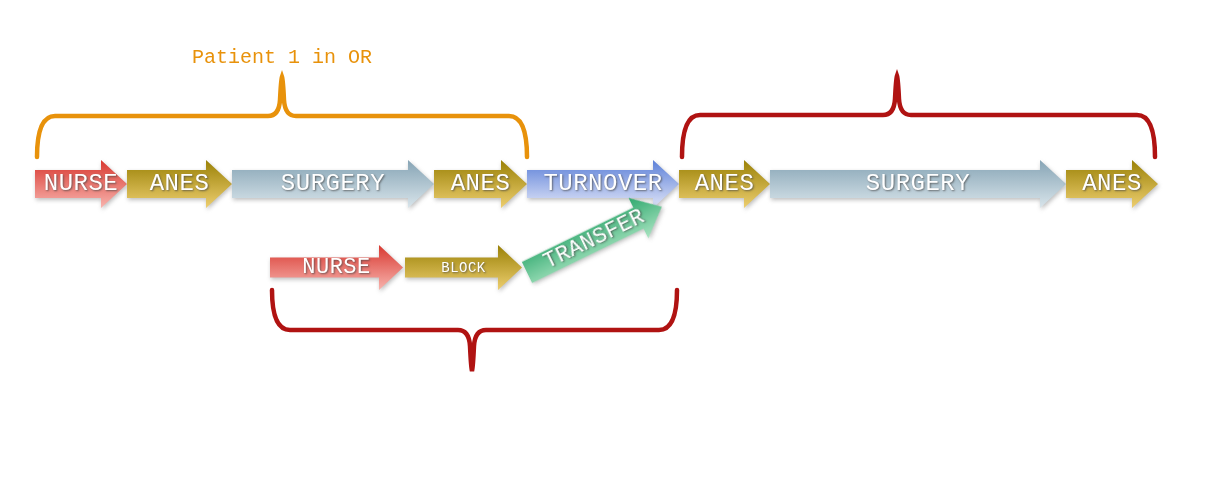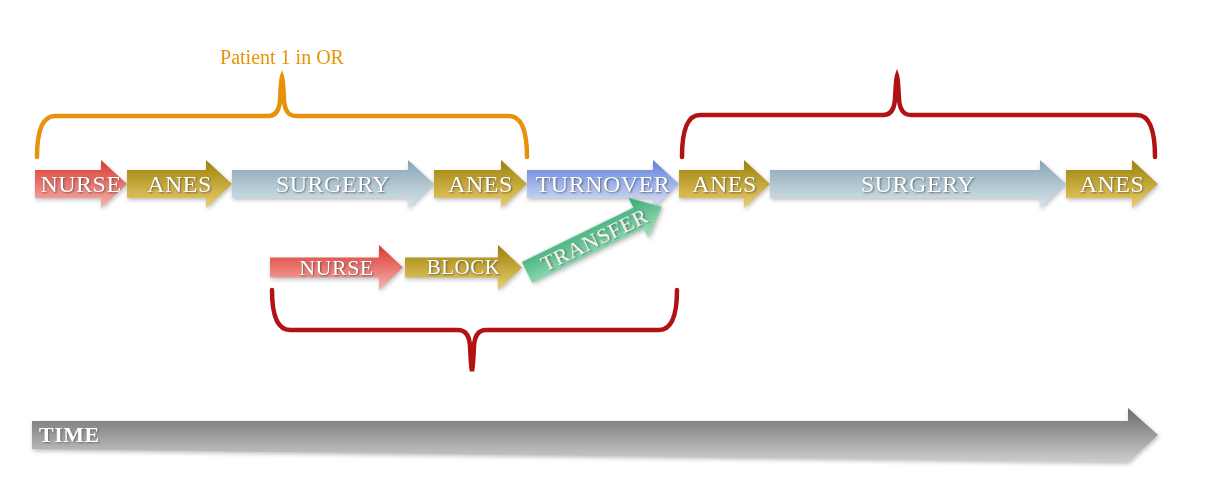--- a/index.html
+++ b/index.html
@@ -1,18 +1,18 @@
 <!DOCTYPE html>
 <html><head>
 <meta charset="utf-8">
 <style>
   html,body{margin:0;padding:0;background:#fff;}
   .canvas{
     position:relative;width:1216px;height:490px;background:#ffffff;
-    font-family:Liberation Serif, serif;overflow:hidden;border-radius:9px;
+    font-family:Liberation Mono, monospace;overflow:hidden;border-radius:9px;
   }
   .braces{position:absolute;left:0;top:0;width:1216px;height:490px;pointer-events:none;}
   .annotation{
     position:absolute;transform:translateX(-50%);
     font-size:20px;white-space:nowrap;
   }
   .arrow{position:absolute;filter:drop-shadow(1px 2px 2px rgba(110,110,110,0.45));}
   .arrow-shape{
     width:100%;height:100%;display:flex;align-items:center;justify-content:center;
   }
@@ -86,29 +86,24 @@
       </div>
     </div>
   <div id="block-row">
       <div class="arrow" style="left: 270px; top: 245px; width: 133px; height: 45px;">
         <div class="arrow-shape" style="background: linear-gradient(rgb(216, 56, 48), rgb(248, 180, 174)); clip-path: polygon(0% 28%, calc(100% - 24px) 28%, calc(100% - 24px) 0%, 100% 50%, calc(100% - 24px) 100%, calc(100% - 24px) 72%, 0% 72%);">
           <span class="arrow-label" style="font-size: 22px;">NURSE</span>
         </div>
       </div>
       <div class="arrow" style="left: 405px; top: 245px; width: 117px; height: 45px;">
         <div class="arrow-shape" style="background: linear-gradient(rgb(154, 129, 6), rgb(237, 206, 111)); clip-path: polygon(0% 28%, calc(100% - 24px) 28%, calc(100% - 24px) 0%, 100% 50%, calc(100% - 24px) 100%, calc(100% - 24px) 72%, 0% 72%);">
-          <span class="arrow-label" style="font-size: 21px;">BLOCK</span>
+          <span class="arrow-label" style="font-size: 14px;">BLOCK</span>
         </div>
       </div>
       <div class="arrow" style="left: 527px; top: 250px; width: 150px; height: 45px; transform-origin: left center; transform: rotate(-26deg);">
         <div class="arrow-shape" style="background: linear-gradient(rgb(47, 168, 110), rgb(169, 228, 193)); clip-path: polygon(0% 24%, calc(100% - 26px) 24%, calc(100% - 26px) 0%, 100% 50%, calc(100% - 26px) 100%, calc(100% - 26px) 76%, 0% 76%);">
           <span class="arrow-label" style="font-size: 22px;">TRANSFER</span>
         </div>
       </div>
     </div>
 
-  <div class="time-arrow">
-    <div class="time-shape" id="time-shape" style="background: linear-gradient(rgb(107, 107, 107), rgb(205, 205, 205));">
-      <span class="time-label">TIME</span>
-    </div>
-  </div>
 
 </div>
 
 </body></html>

